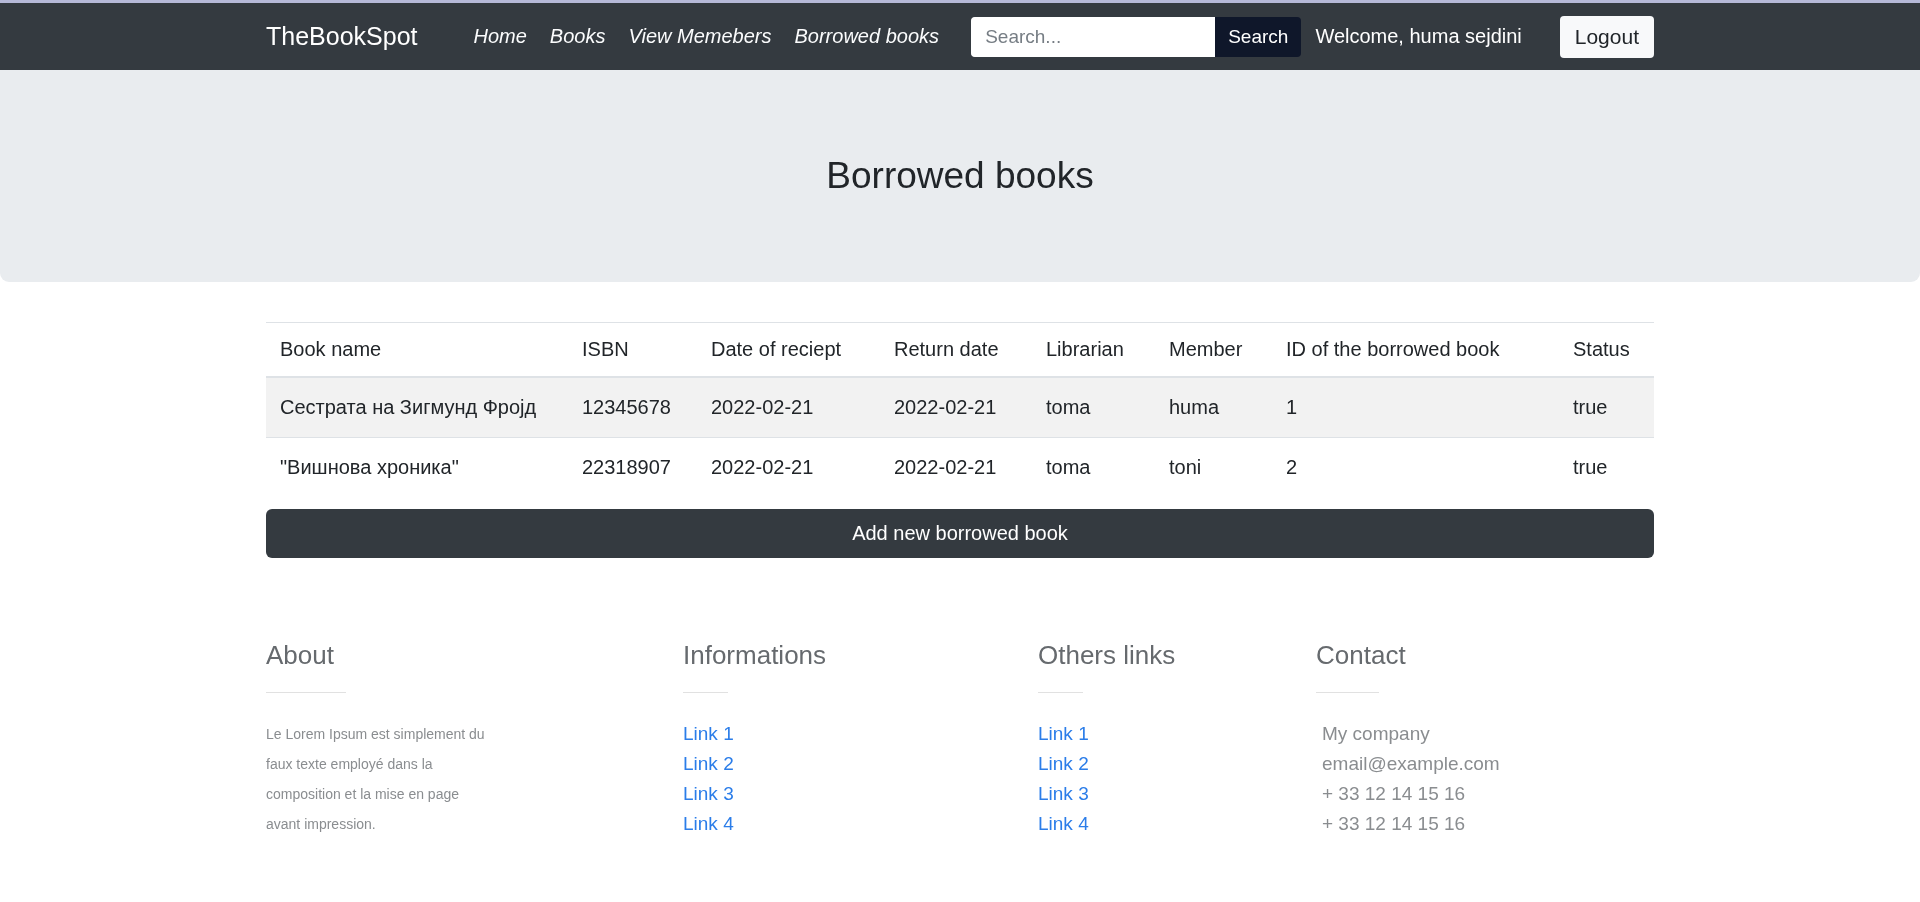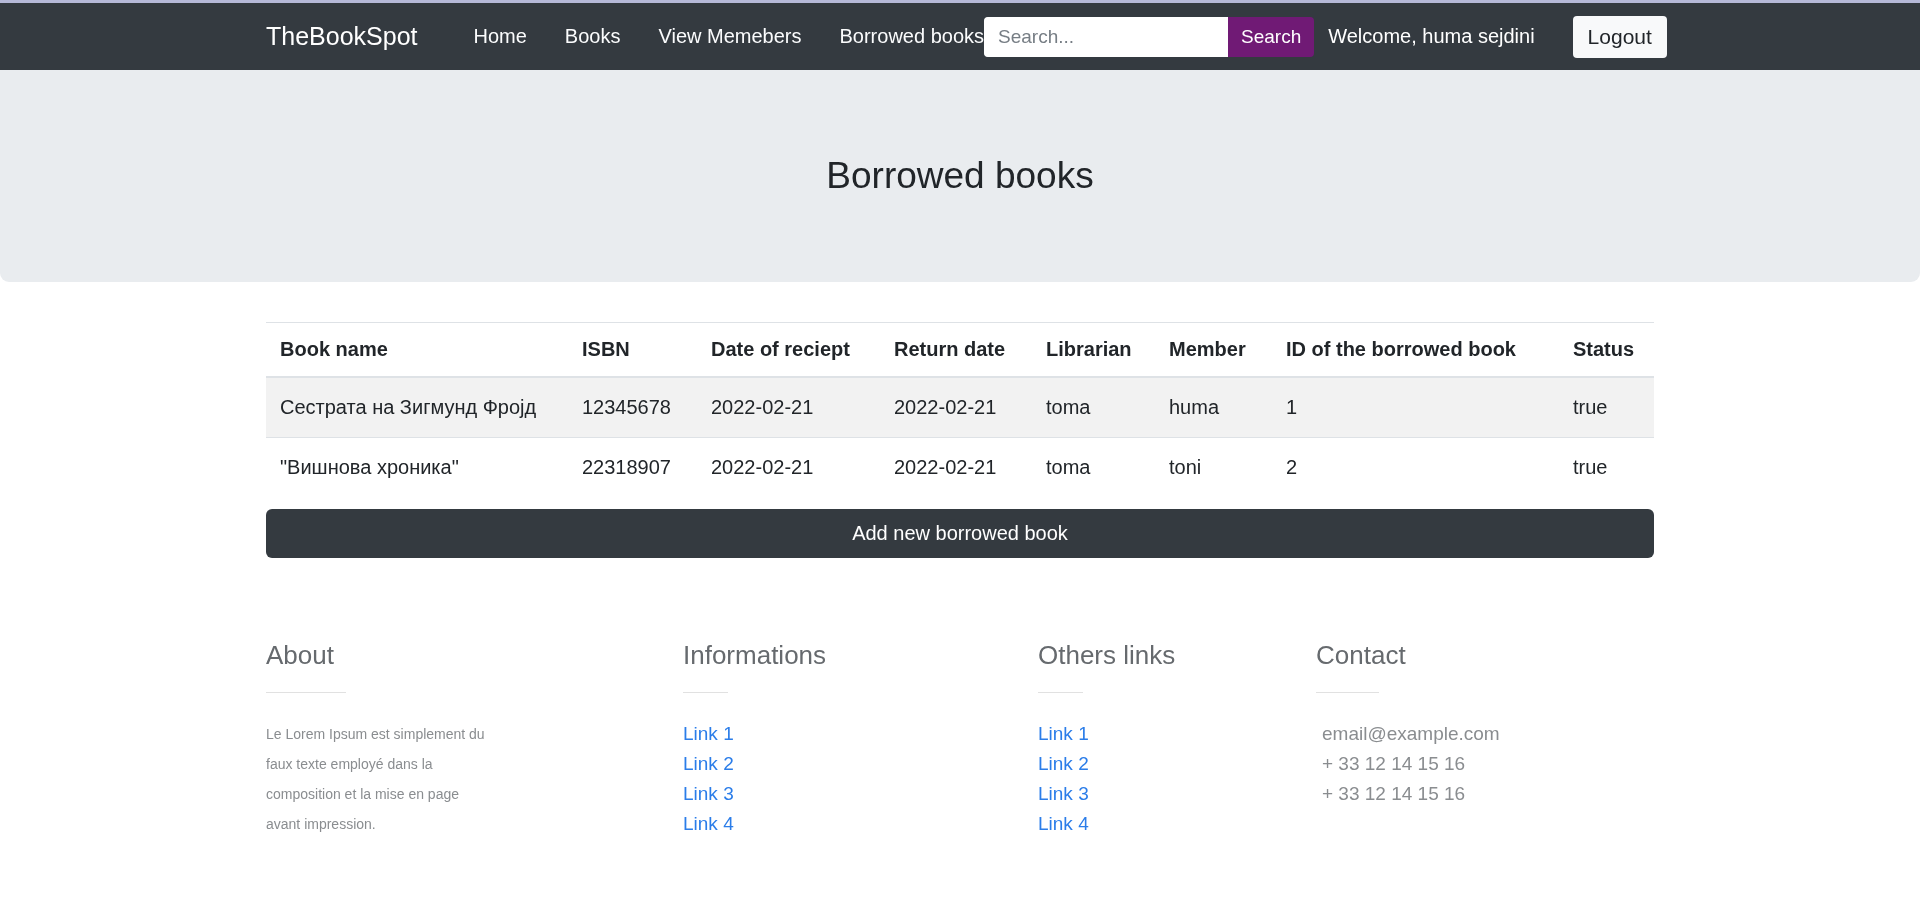--- a/index.html
+++ b/index.html
@@ -10,51 +10,51 @@
     background:#ffffff; overflow:hidden; color:#212529;
   }
 
   
   .top-strip { height:3px; background:#b6b9d8; }
 
   
   .navbar { height:67px; background:#343a40; }
   .nav-inner { width:1388px; height:100%; margin:0 auto; display:flex; align-items:center; }
   .brand { color:#ffffff; font-size:25px; text-decoration:none; margin-right:56px; white-space:nowrap; cursor:pointer; }
-  .nav-links { display:flex; gap:38px; }
+  .nav-links { display:flex; gap:23px;font-style:italic; }
   .nav-link { color:#fbfcfd; font-size:20px; text-decoration:none; white-space:nowrap; cursor:pointer; }
   .search-form { margin-left:auto; display:flex; align-items:center; }
   .search-input {
     width:244px; height:40px; border:1px solid #ffffff; border-right:none;
     border-radius:4px 0 0 4px; padding:0 13px; font-size:19px;
     font-family:inherit; outline:none; color:#212529;
   }
   .search-input::placeholder { color:#767d84; }
   .search-btn {
-    height:40px; padding:0 13px; background:#701a75; color:#ffffff;
+    height:40px; padding:0 13px; background:#0f172a; color:#ffffff;
     border:none; border-radius:0 4px 4px 0; font-size:19px; font-family:inherit; cursor:pointer;
   }
   .welcome { color:#ffffff; font-size:20px; margin-left:14px; white-space:nowrap; }
   .logout-btn {
     margin-left:38px; background:#f8f9fa; color:#212529; border:none;
     border-radius:4px; padding:9px 15px; font-size:21px; font-family:inherit; cursor:pointer;
   }
 
   
   .hero {
     height:212px; background:#e9ecef; border-radius:0 0 9px 9px;
     display:flex; align-items:center; justify-content:center;
   }
   .hero-title { margin:0; font-size:37px; font-weight:500; color:#212529; }
 
   
   .main { width:1388px; margin:40px auto 0; }
   table.books { width:100%; border-collapse:collapse; table-layout:fixed; font-size:20px; }
   table.books th {
-    text-align:left; font-weight:700; padding:15px 14px;
+    text-align:left; font-weight:400; padding:15px 14px;
     border-top:1px solid #dee2e6; border-bottom:2px solid #dee2e6;
   }
   table.books td { padding:18px 14px; border-top:1px solid #dee2e6; overflow:hidden; white-space:nowrap; }
   table.books tbody tr:nth-child(odd) { background:#f2f2f2; }
 
   .add-btn {
     display:block; width:100%; margin-top:12px; background:#343a40; color:#ffffff;
     font-size:20px; padding:13px 0; text-align:center; border:none; border-radius:6px;
     font-family:inherit; cursor:pointer;
   }
@@ -170,17 +170,18 @@
     <div class="f-divider w45"></div>
     <a class="f-link">Link 1</a>
     <a class="f-link">Link 2</a>
     <a class="f-link">Link 3</a>
     <a class="f-link">Link 4</a>
   </div>
 
   <div>
     <h4 class="f-title">Contact</h4>
     <div class="f-divider w63"></div>
+    <div class="f-contact-item">My company</div>
     <div class="f-contact-item">email@example.com</div>
     <div class="f-contact-item">+ 33 12 14 15 16</div>
     <div class="f-contact-item">+ 33 12 14 15 16</div>
   </div>
 </footer>
 
 </body></html>

